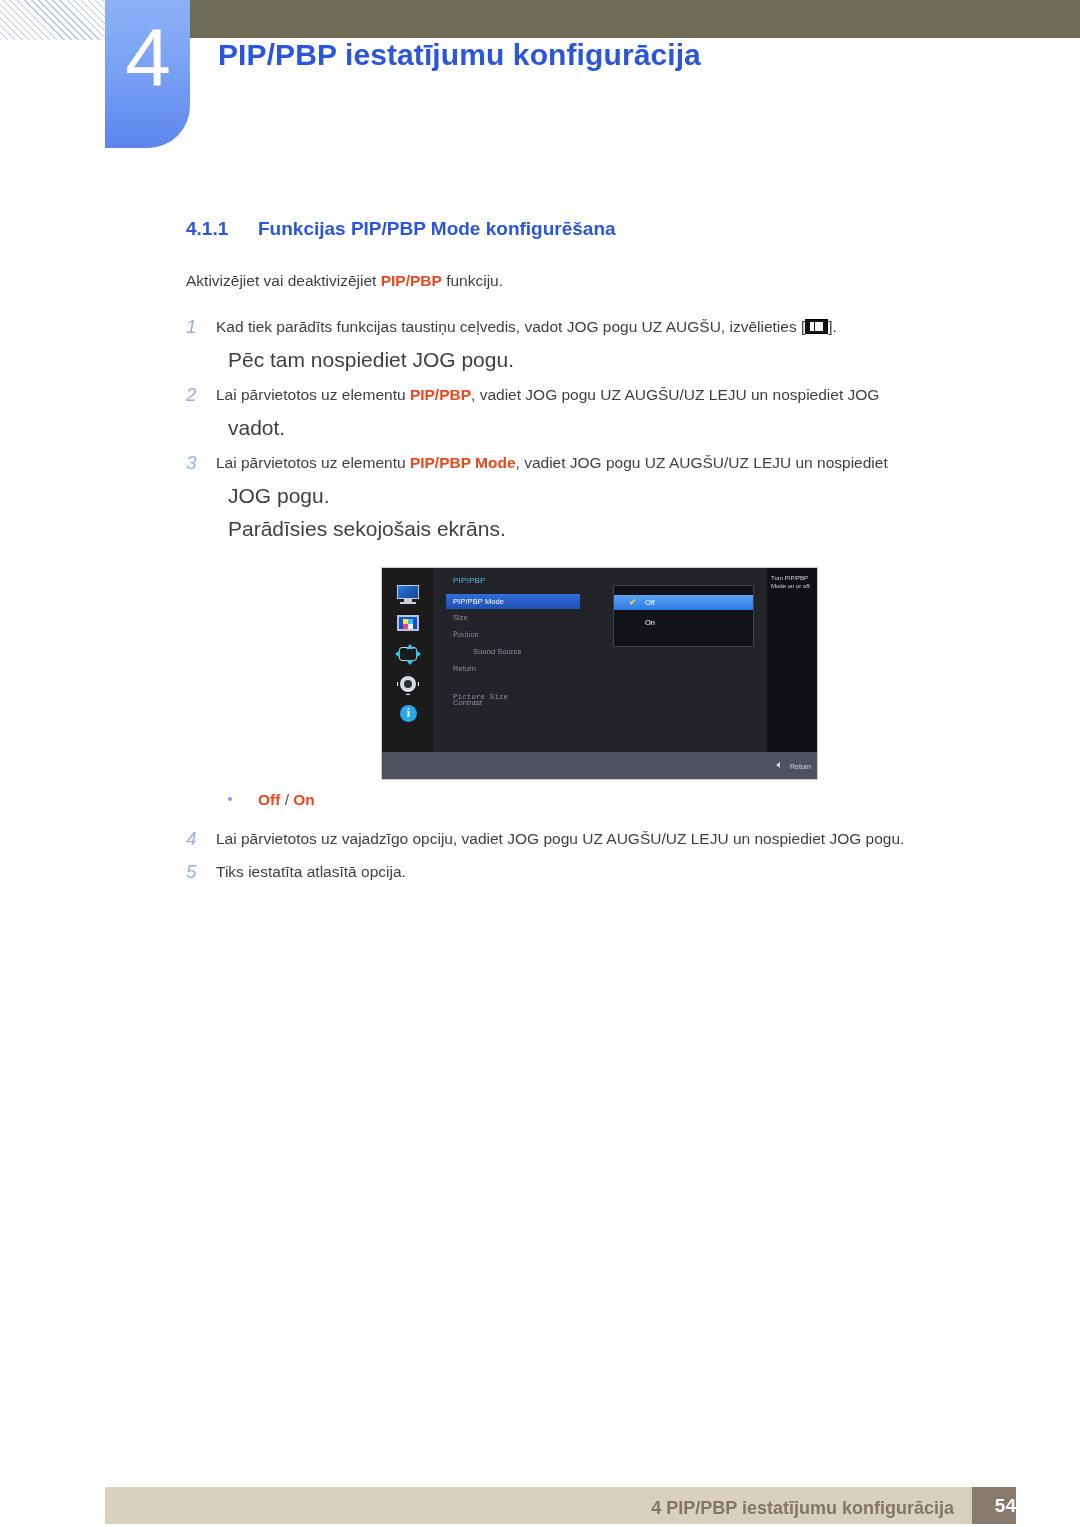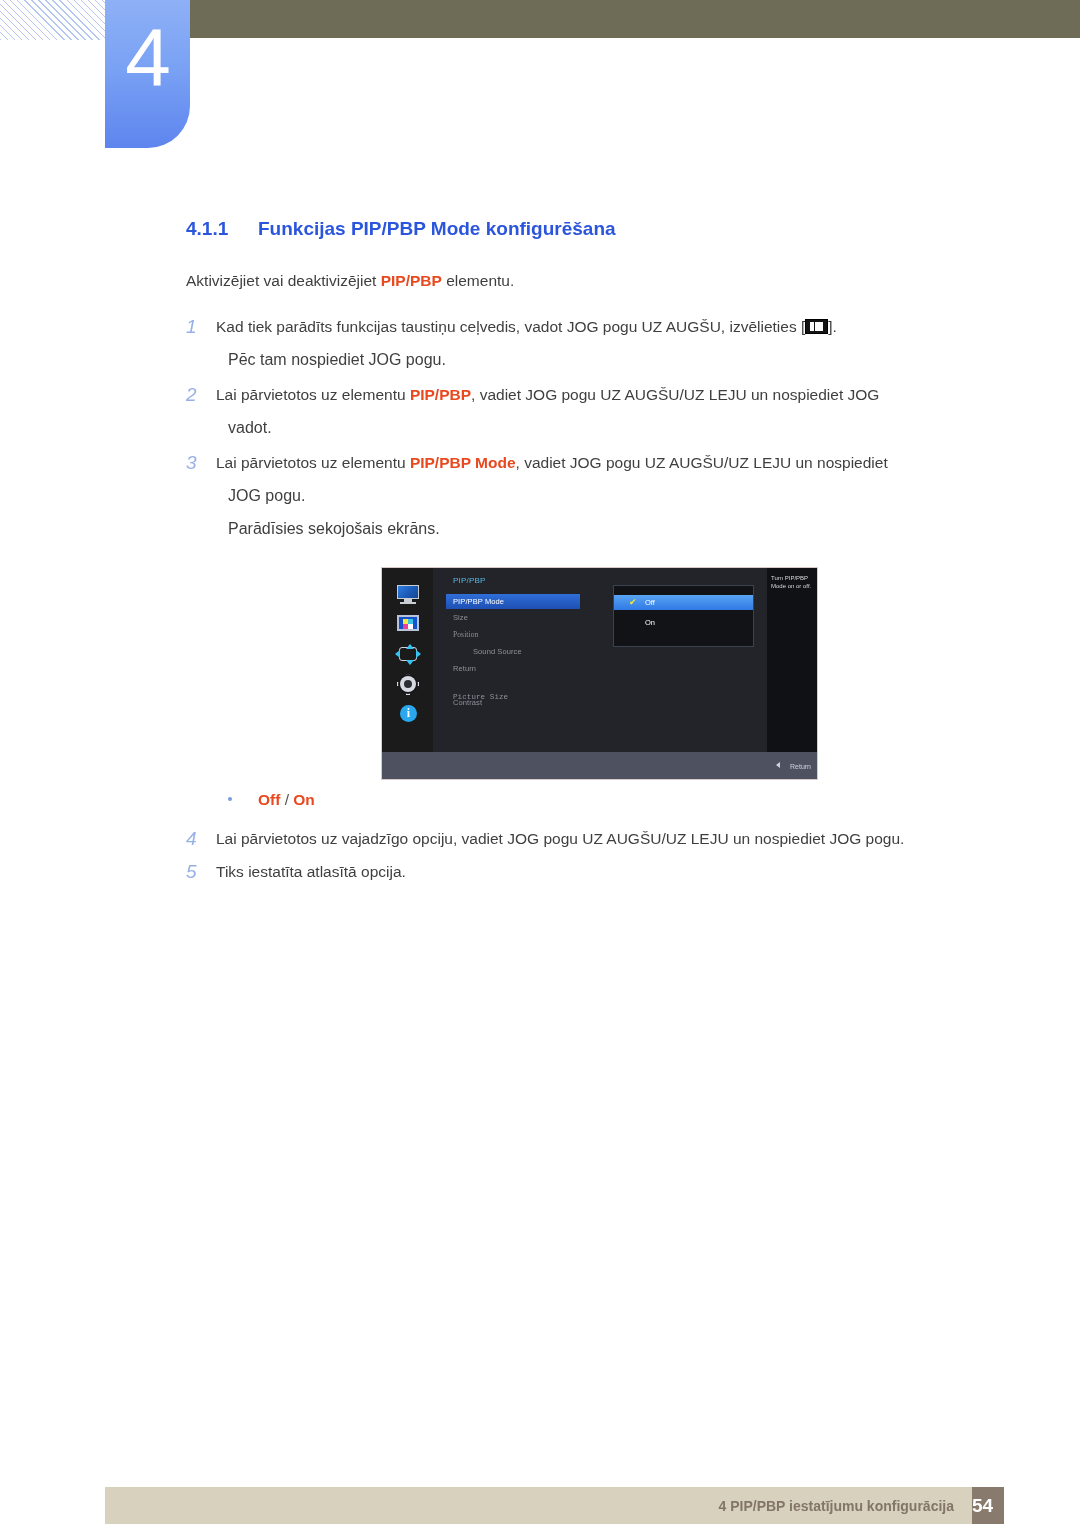--- a/index.html
+++ b/index.html
@@ -108,21 +108,21 @@
     color: #97b0e8;
     text-align: left;
   }
   .step .body {
     margin-left: 30px;
     display: block;
   }
   .sub {
     position: absolute;
     left: 228px;
-    font-size: 16px;
+    font-size: 21px;
     color: #3f3f3f;
     line-height: 33px;
   }
 
   
   .pipicon {
     display: inline-block;
     width: 23px; height: 15px;
     background: #141414;
     border: 1px solid #000;
@@ -384,54 +384,55 @@
   
   #footer-bar {
     position: absolute;
     left: 105px; top: 1487px;
     width: 867px; height: 37px;
     background: #d7d1bd;
   }
   #footer-text {
     position: absolute;
     right: 18px; top: 11px;
-    font-size: 14px;
+    font-size: 18px;
     font-weight: bold;
     color: #837668;
     white-space: nowrap;
   }
   #footer-page {
     position: absolute;
     left: 972px; top: 1487px;
-    width: 32px; height: 37px;
+    width: 44px; height: 37px;
     background: #887a6d;
     color: #ffffff;
     font-size: 19px;
     font-weight: bold;
-    text-align: left;
+    text-align: right;
     line-height: 37px;
   }
 </style>
 </head>
 <body>
 
 <div id="header">
   <div id="hatch"></div>
   <div id="olive-bar"></div>
   <div id="chapter-badge">
     <div id="chapter-number">4</div>
   </div>
+  <div id="chapter-title">PIP/PBP iestatījumu konfigurācija</div>
 </div>
 
 <div id="section-head">
   <span class="num">4.1.1</span><span>Funkcijas PIP/PBP Mode konfigurēšana</span>
 </div>
 
 <div id="intro">
-  <span>Aktivizējiet vai deaktivizējiet </span><span class="kw">PIP/PBP</span><span> elementu.</span>
+  <span>Aktivizējiet vai deaktivizējiet </span><span class="kw">PIP/PBP</span><span> funkciju.</span>
 </div>
 
 <div class="step" style="top:310px">
   <span class="idx">1</span>
   <span class="body">
     <span>Kad tiek parādīts funkcijas taustiņu ceļvedis, vadot JOG pogu UZ AUGŠU, izvēlieties [</span><span class="pipicon"><i></i></span><span>].</span>
   </span>
 </div>
 <div class="sub" style="top:343px">Pēc tam nospiediet JOG pogu.</div>
 

